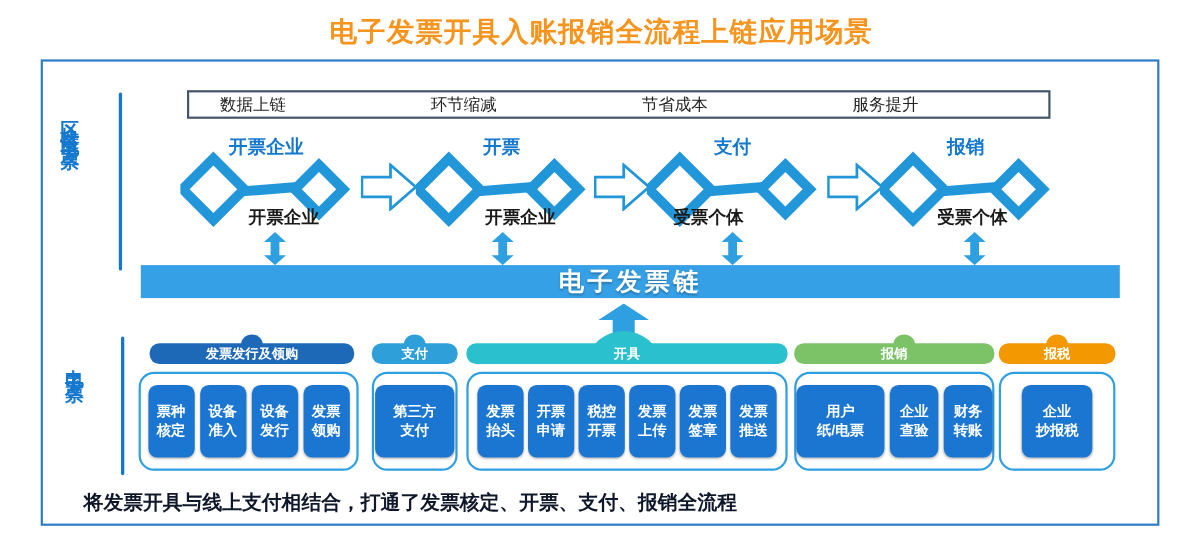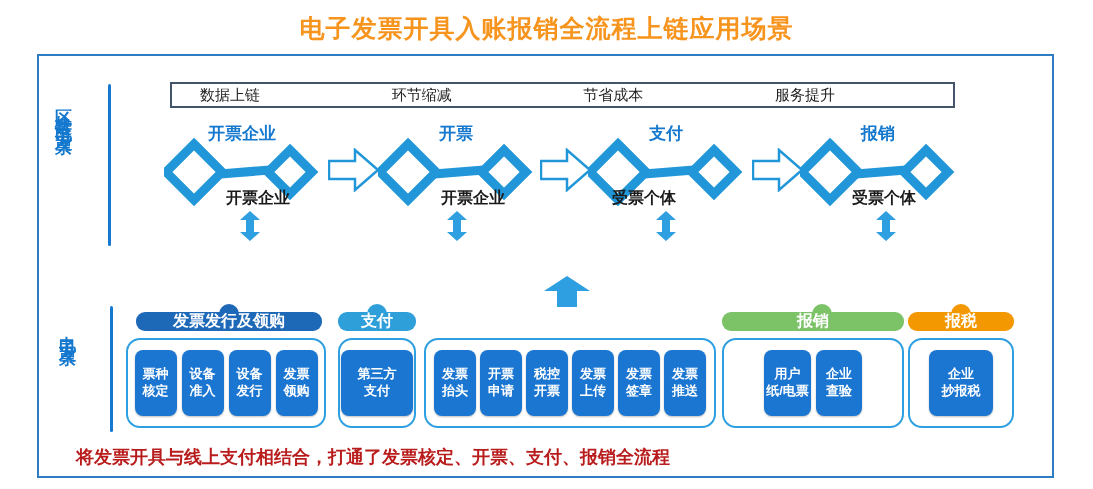--- a/index.html
+++ b/index.html
@@ -43,41 +43,41 @@
   .chain-bar { left:128px; top:241px; width:890px; height:30px;
     background:var(--bar_blue); display:flex; align-items:center; justify-content:center; }
   .chain-bar span { color:#fff; font-weight:bold; font-size:23px; letter-spacing:3px;
     text-shadow:0 1px 2px rgba(0,0,0,0.25); }
 
   .up-arrow-svg { left:544px; top:276px; width:46px; height:31px; }
   .up-arrow-svg polygon { fill:var(--arrow_blue); }
 
   .group-header { top:312px; height:19px; border-radius:9px;
     display:flex; align-items:center; justify-content:center; z-index:2; }
-  .group-header span { color:#fff; font-weight:bold; font-size:16px; white-space:nowrap;
+  .group-header span { color:#fff; font-weight:bold; font-size:12px; white-space:nowrap;
     position:relative; z-index:3; }
   .bump { position:absolute; border-radius:50%; z-index:1; }
   .g1 { background:var(--g1); } .g1 .bump { background:var(--g1); }
   .g2 { background:var(--g2); } .g2 .bump { background:var(--g2); }
   .g3 { background:var(--g3); } .g3 .bump { background:var(--g3); }
   .g4 { background:var(--g4); } .g4 .bump { background:var(--g4); }
   .g5 { background:var(--g5); } .g5 .bump { background:var(--g5); }
   .bump-std { width:20px; height:20px; top:-8px; }
   .bump-wide { width:64px; height:28px; top:-11px; border-radius:50% 50% 0 0 / 100% 100% 0 0; }
 
   .container-box { top:338px; height:90px; background:#fff;
     border:2px solid var(--container_border); border-radius:14px;
     display:flex; align-items:center; justify-content:center; gap:5px; z-index:2; }
   .process-box { height:66px; background:var(--box_blue); border-radius:8px;
     color:#fff; font-weight:bold; font-size:13px; line-height:1.3;
     display:flex; align-items:center; justify-content:center; text-align:center;
     white-space:pre-line; box-shadow:0 1px 2px rgba(0,0,0,0.25); }
-  .bw42 { width:42px; } .bw56 { width:72px; } .bw60 { width:47px; } .bw46 { width:46px; } .bw64 { width:64px; }
-
-  .summary { left:76px; top:445px; font-size:18px; font-weight:bold; color:#b91c1c; white-space:nowrap; }
+  .bw42 { width:42px; } .bw56 { width:72px; } .bw60 { width:84px; } .bw46 { width:46px; } .bw64 { width:64px; }
+
+  .summary { left:76px; top:445px; font-size:18px; font-weight:bold; color:#0f172a; white-space:nowrap; }
 </style>
 </head>
 <body>
 
 <div id="canvas">
 
   <div class="abs title">电子发票开具入账报销全流程上链应用场景</div>
 
   <div class="abs outer-box"></div>
 
@@ -138,35 +138,42 @@
   <svg class="abs link-arrow-svg" style="left:445px" viewBox="0 0 24 30">
     <polygon points="12,0 22,9 16,9 16,21 22,21 12,30 2,21 8,21 8,9 2,9"></polygon>
   </svg>
   <svg class="abs link-arrow-svg" style="left:654px" viewBox="0 0 24 30">
     <polygon points="12,0 22,9 16,9 16,21 22,21 12,30 2,21 8,21 8,9 2,9"></polygon>
   </svg>
   <svg class="abs link-arrow-svg" style="left:874px" viewBox="0 0 24 30">
     <polygon points="12,0 22,9 16,9 16,21 22,21 12,30 2,21 8,21 8,9 2,9"></polygon>
   </svg>
 
+  <div class="abs chain-bar">
+    <span>电子发票链</span>
+  </div>
 
   <div class="abs v-label v-label-bottom">电子发票</div>
   <div class="abs v-line v-line-bottom"></div>
 
   <svg class="abs up-arrow-svg" viewBox="0 0 46 31">
     <polygon points="23,0 46,15 33,15 33,31 13,31 13,15 0,15"></polygon>
   </svg>
 
   <div class="abs group-header g1" style="left:136px;width:186px">
     <div class="bump bump-std" style="left:83px"></div>
     <span>发票发行及领购</span>
   </div>
   <div class="abs group-header g2" style="left:338px;width:78px">
     <div class="bump bump-std" style="left:29px"></div>
     <span>支付</span>
+  </div>
+  <div class="abs group-header g3" style="left:424px;width:292px">
+    <div class="bump bump-wide" style="left:111px"></div>
+    <span>开具</span>
   </div>
   <div class="abs group-header g4" style="left:722px;width:182px">
     <div class="bump bump-std" style="left:90px"></div>
     <span>报销</span>
   </div>
   <div class="abs group-header g5" style="left:908px;width:106px">
     <div class="bump bump-std" style="left:43px"></div>
     <span>报税</span>
   </div>
 
@@ -196,20 +203,22 @@
     <div class="process-box bw42">发票
 签章</div>
     <div class="process-box bw42">发票
 推送</div>
   </div>
   <div class="abs container-box" style="left:722px;width:182px">
     <div class="process-box bw60">用户
 纸/电票</div>
     <div class="process-box bw46">企业
 查验</div>
+    <div class="process-box bw46">财务
+转账</div>
   </div>
   <div class="abs container-box" style="left:908px;width:106px">
     <div class="process-box bw64">企业
 抄报税</div>
   </div>
 
   <div class="abs summary">将发票开具与线上支付相结合，打通了发票核定、开票、支付、报销全流程</div>
 
 </div>
 

